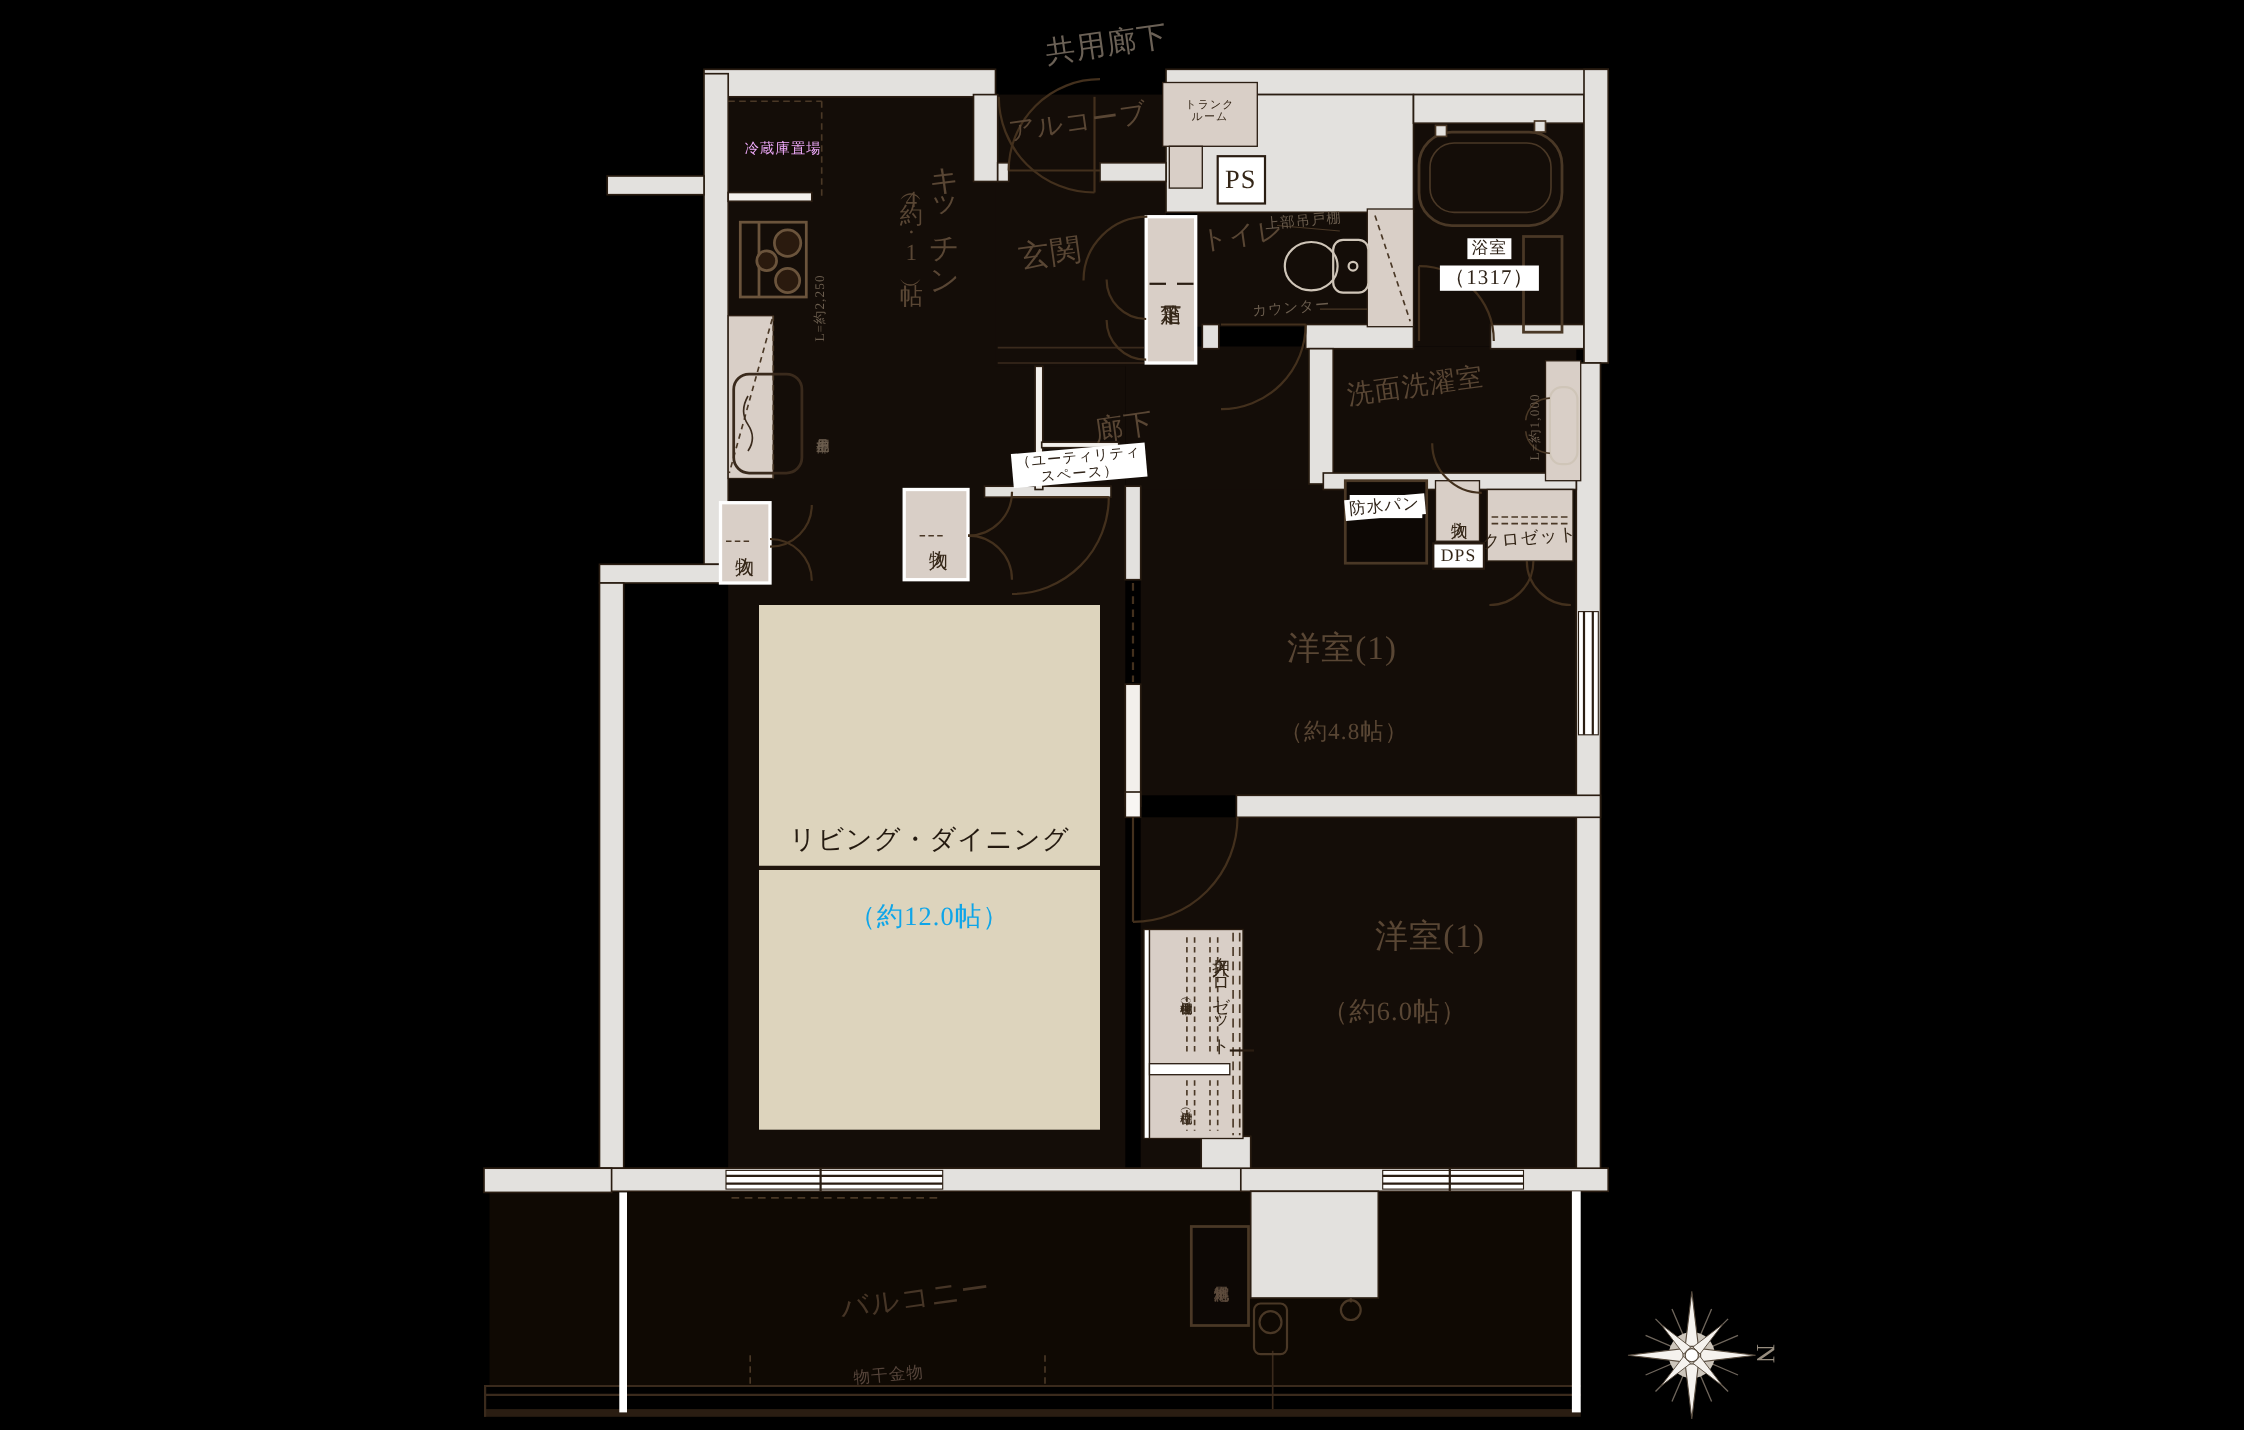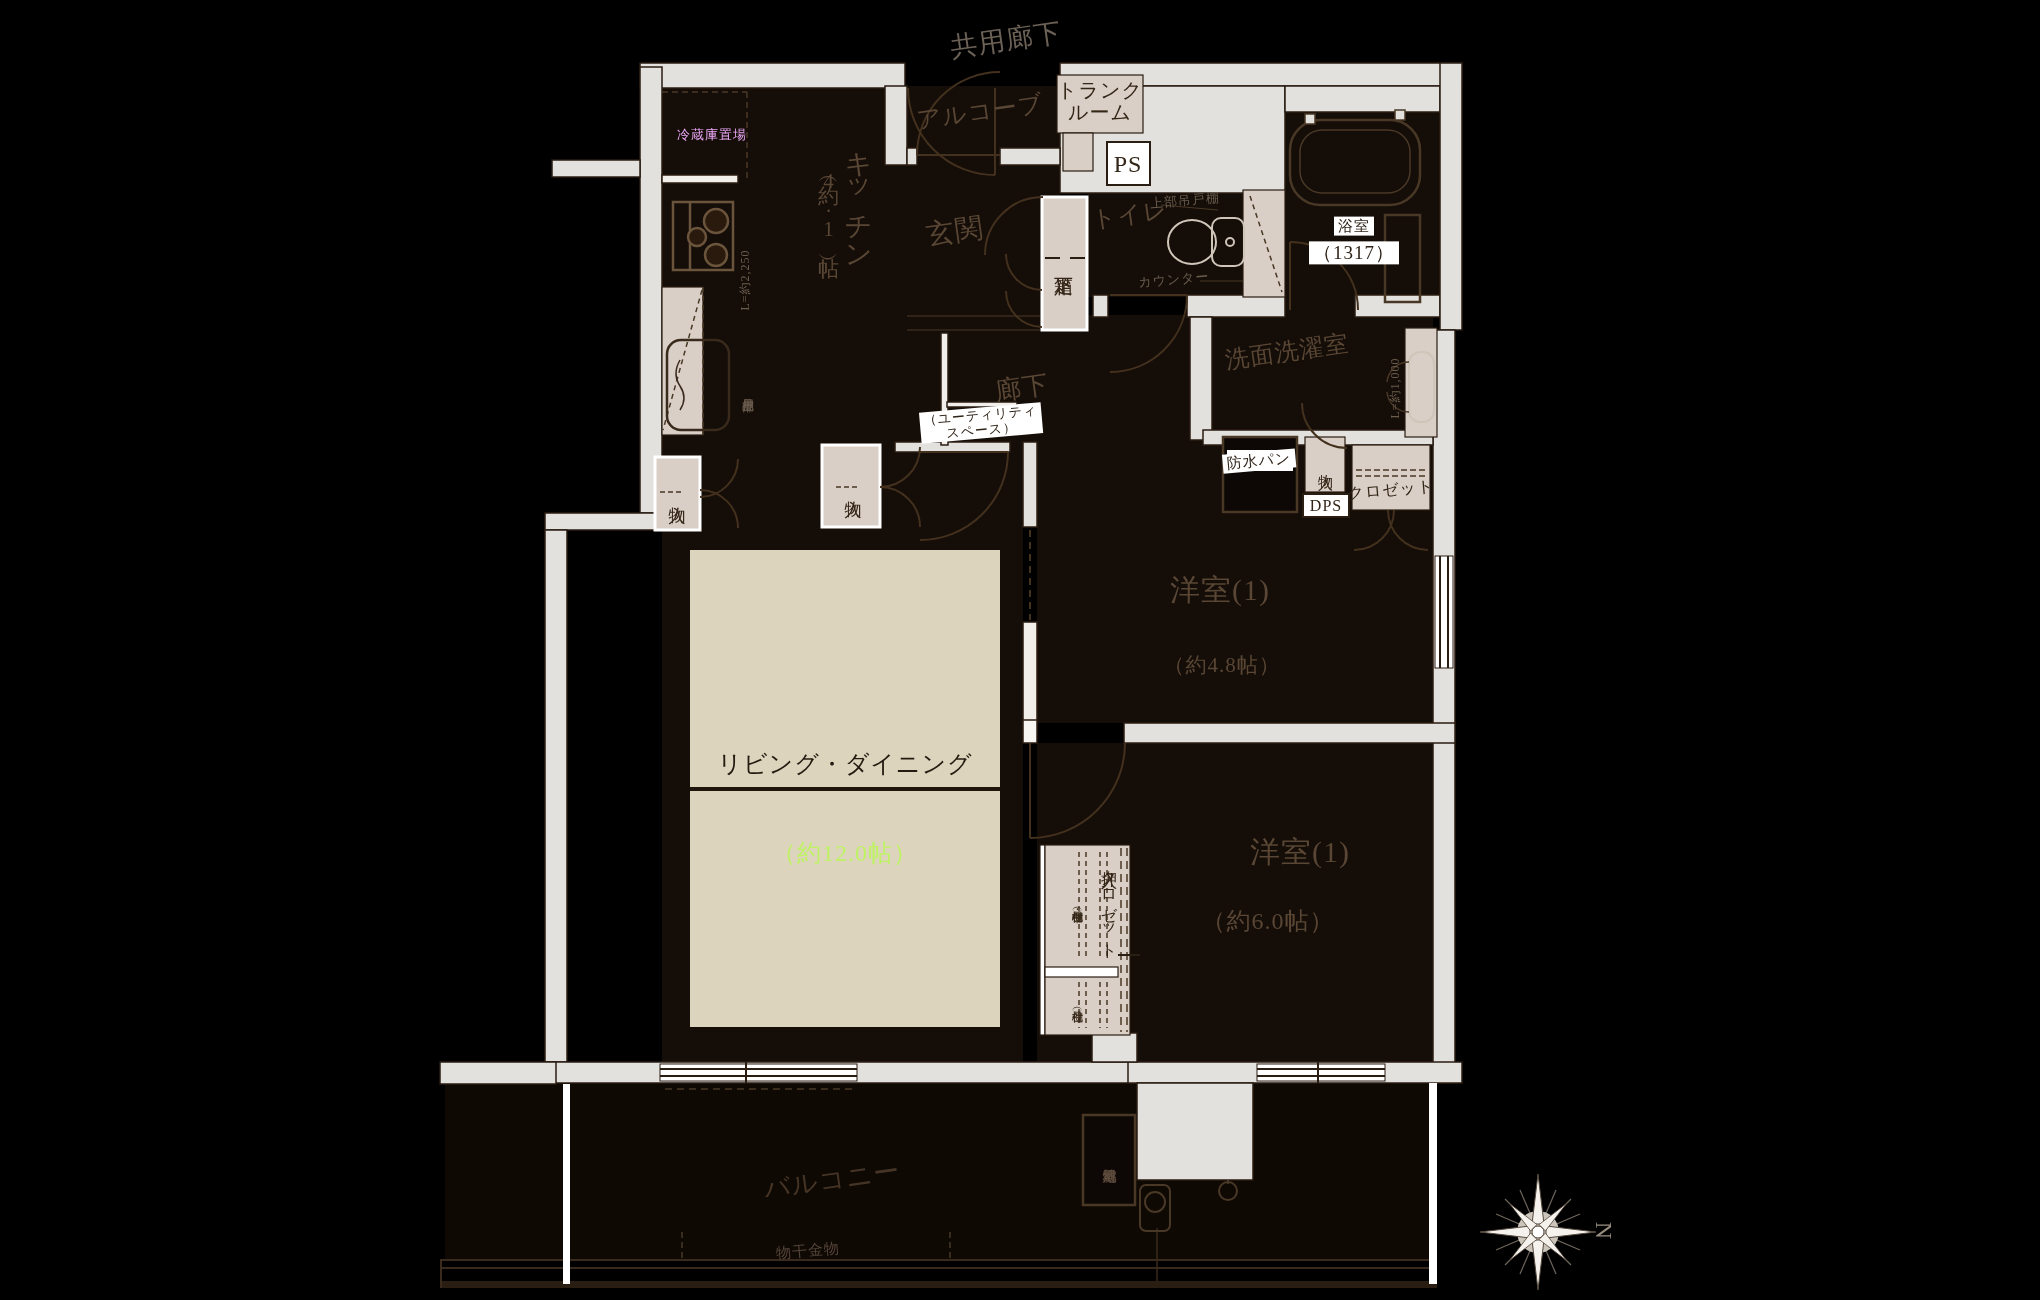--- a/index.html
+++ b/index.html
@@ -249,21 +249,21 @@
         <polygon points="-40,0 -6,-4.5 -6,4.5"></polygon>
             <polygon points="40,0 6,-4.5 6,4.5"></polygon>
       </g>
     </g>
     <circle r="6" fill="#fff" stroke="#55493c"></circle>
   </g>
 </svg>
 
   <div class="lbl rot" style="left:1006px;top:40px;font-size:27px;color:#6b6156">共用廊下</div>
   <div class="lbl rot" style="left:980px;top:112px;font-size:24px">アルコーブ</div>
-  <div class="lbl onlight" style="left:1100px;top:101px;font-size:20px">トランク
+  <div class="lbl onlight" style="left:1100px;top:101px;font-size:10px">トランク
 ルーム</div>
   <div class="lbl onlight" style="left:1128px;top:164px;font-size:24px">PS</div>
   <div class="lbl tiny" style="left:712px;top:135px;font-size:13px">冷蔵庫置場</div>
   <div class="lbl vert" style="left:858px;top:195px;font-size:27px">キッチン</div>
   <div class="lbl vert" style="left:828px;top:205px;font-size:21px">（約4.1帖）</div>
   <div class="lbl rot" style="left:955px;top:231px;font-size:28px">玄関</div>
   <div class="lbl vert onlight" style="left:1064px;top:263px;font-size:19px">下足箱</div>
   <div class="lbl rot" style="left:1130px;top:215px;font-size:24px">トイレ</div>
   <div class="lbl rot4 dim" style="left:1185px;top:201px;font-size:13px">上部吊戸棚</div>
   <div class="lbl rot4 dim" style="left:1174px;top:280px;font-size:13px">カウンター</div>
@@ -278,21 +278,21 @@
   <div class="lbl rot" style="left:1022px;top:388px;font-size:26px">廊下</div>
   <div class="lbl chip rot4" style="left:981px;top:423px;font-size:13px">（ユーティリティ
 スペース）</div>
   <div class="lbl chip rot4" style="left:1259px;top:461px;font-size:15px">防水パン</div>
   <div class="lbl vert onlight" style="left:1325px;top:463px;font-size:15px">物入</div>
   <div class="lbl onlight" style="left:1326px;top:506px;font-size:16px">DPS</div>
   <div class="lbl rot4 onlight" style="left:1391px;top:490px;font-size:16px">クロゼット</div>
   <div class="lbl" style="left:1220px;top:590px;font-size:30px">洋室(1)</div>
   <div class="lbl" style="left:1222px;top:666px;font-size:21px">（約4.8帖）</div>
   <div class="lbl" style="left:845px;top:764px;font-size:24px;color:#241a10">リビング・ダイニング</div>
-  <div class="lbl" style="left:845px;top:853px;font-size:24px;color:#bef264">（約12.0帖）</div>
+  <div class="lbl" style="left:845px;top:834px;font-size:24px;color:#0ea5e9">（約12.0帖）</div>
   <div class="lbl" style="left:1300px;top:852px;font-size:30px">洋室(1)</div>
   <div class="lbl" style="left:1268px;top:921px;font-size:24px">（約6.0帖）</div>
   <div class="lbl vert onlight" style="left:1109px;top:905px;font-size:16px">押入クロゼット</div>
   <div class="lbl vert onlight" style="left:1077px;top:903px;font-size:11px">（中棚・枕棚付）</div>
   <div class="lbl vert onlight" style="left:1077px;top:1003px;font-size:11px">（枕棚付）</div>
   <div class="lbl rot" style="left:832px;top:1180px;font-size:26px;color:#463526">バルコニー</div>
   <div class="lbl rot4" style="left:808px;top:1251px;font-size:15px;color:#55443a">物干金物</div>
   <div class="lbl vert" style="left:1109px;top:1158px;font-size:14px;color:#5e4c3d">燃料電池</div>
   <div class="lbl north" style="left:1604px;top:1231px;font-size:24px">N</div>
 

